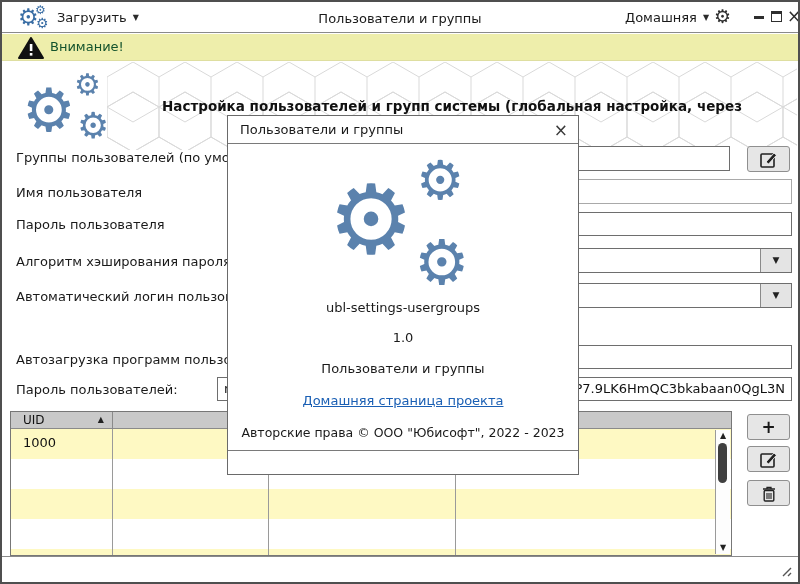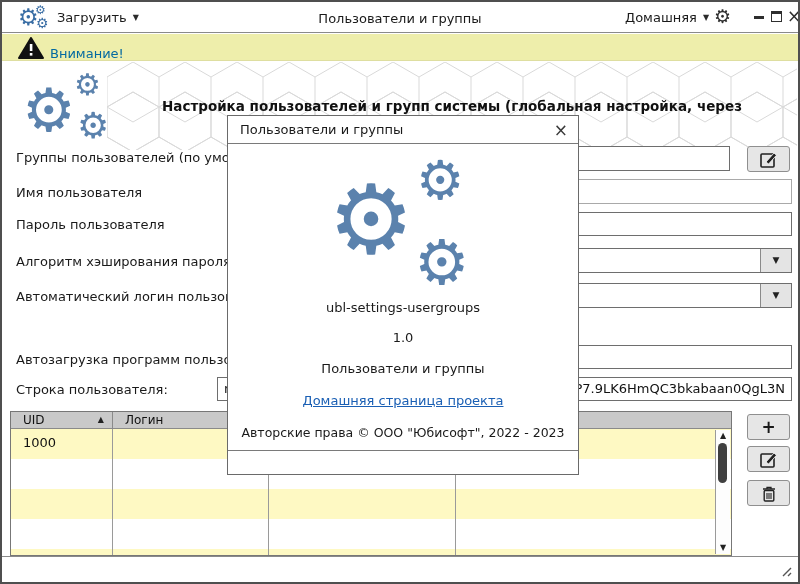--- a/index.html
+++ b/index.html
@@ -16,21 +16,21 @@
   .tool-btn .caret { font-size:8px; vertical-align:2px; margin-left:6px; color:#2b2b2b; }
   .tb-title { position:absolute; left:0; right:0; top:9px; text-align:center; font-size:13px; color:#1a1a1a; pointer-events:none; }
   .tb-gear { position:absolute; left:712px; top:5px; font-size:19px; line-height:1; color:#2e2e2e; }
   .min-btn { position:absolute; left:752px; top:14px; width:10px; height:3px; background:#2e2e2e; }
   .max-btn { position:absolute; left:769px; top:9px; width:11px; height:11px; border:1px solid #2e2e2e; border-top:3px solid #2e2e2e; background:#fff; }
   .close-btn { position:absolute; left:785px; top:4px; font-size:17px; color:#2e2e2e; line-height:1.2; }
 
   
   .warnbar { position:absolute; left:0; top:32px; right:0; height:27px; background:#eeeeab; border-bottom:1px solid #dedea0; }
   .warn-icon { position:absolute; left:16px; top:3px; }
-  .warn-text { position:absolute; left:48px; top:12px; font-size:13px; color:#0369a1; }
+  .warn-text { position:absolute; left:48px; top:5px; font-size:13px; color:#14532d; }
 
   
   .hexbg { position:absolute; left:105px; top:60px; width:690px; height:88px; pointer-events:none; }
   .applogo { position:absolute; left:20px; top:64px; width:95px; height:80px; }
   .applogo .g-l { position:absolute; left:0; top:14px; font-size:60px; line-height:1; color:#5b82ad; }
   .applogo .g-s { position:absolute; left:52px; top:4px; font-size:30px; line-height:1; color:#5b82ad; }
   .applogo .g-m { position:absolute; left:55px; top:42px; font-size:36px; line-height:1; color:#5b82ad; }
   .heading { position:absolute; left:110px; top:96px; width:680px; text-align:center; font-size:13.5px; font-weight:bold; color:#111; }
 
   
@@ -148,30 +148,29 @@
 
   <div class="flabel" style="top:287px;">Автоматический логин пользователя</div>
   <div class="combo" style="left:235px; top:281px; width:555px; height:25px;">
     <span class="arrow">▼</span>
   </div>
 
 
   <div class="flabel" style="top:350px;">Автозагрузка программ пользовате</div>
   <div class="tinput" style="left:235px; top:343px; width:555px; height:24px;"></div>
 
-  <div class="flabel" style="top:380px;">Строка пользователя:</div>
+  <div class="flabel" style="top:380px;">Пароль пользователей:</div>
   <div class="tinput" style="left:215px; top:375px; width:575px; height:24px;">
     <span>miramax</span>
     <span class="val-right">EP7.9LK6HmQC3bkabaan0QgL3N</span>
   </div>
 
   <div class="utable">
     <div class="thead">
       <div class="tcell c1"><span>UID</span><span class="sort-ind">▲</span></div>
-      <div class="tcell c2"><span>Логин</span></div>
       <div class="tcell c3"><span></span></div>
       <div class="tcell c4"><span></span></div>
     </div>
     <div class="trow stripe">
       <div class="tcell c1">1000</div>
       <div class="tcell c3"></div>
       <div class="tcell c4"></div>
     </div>
     <div class="trow">
         <div class="tcell c1"></div>

